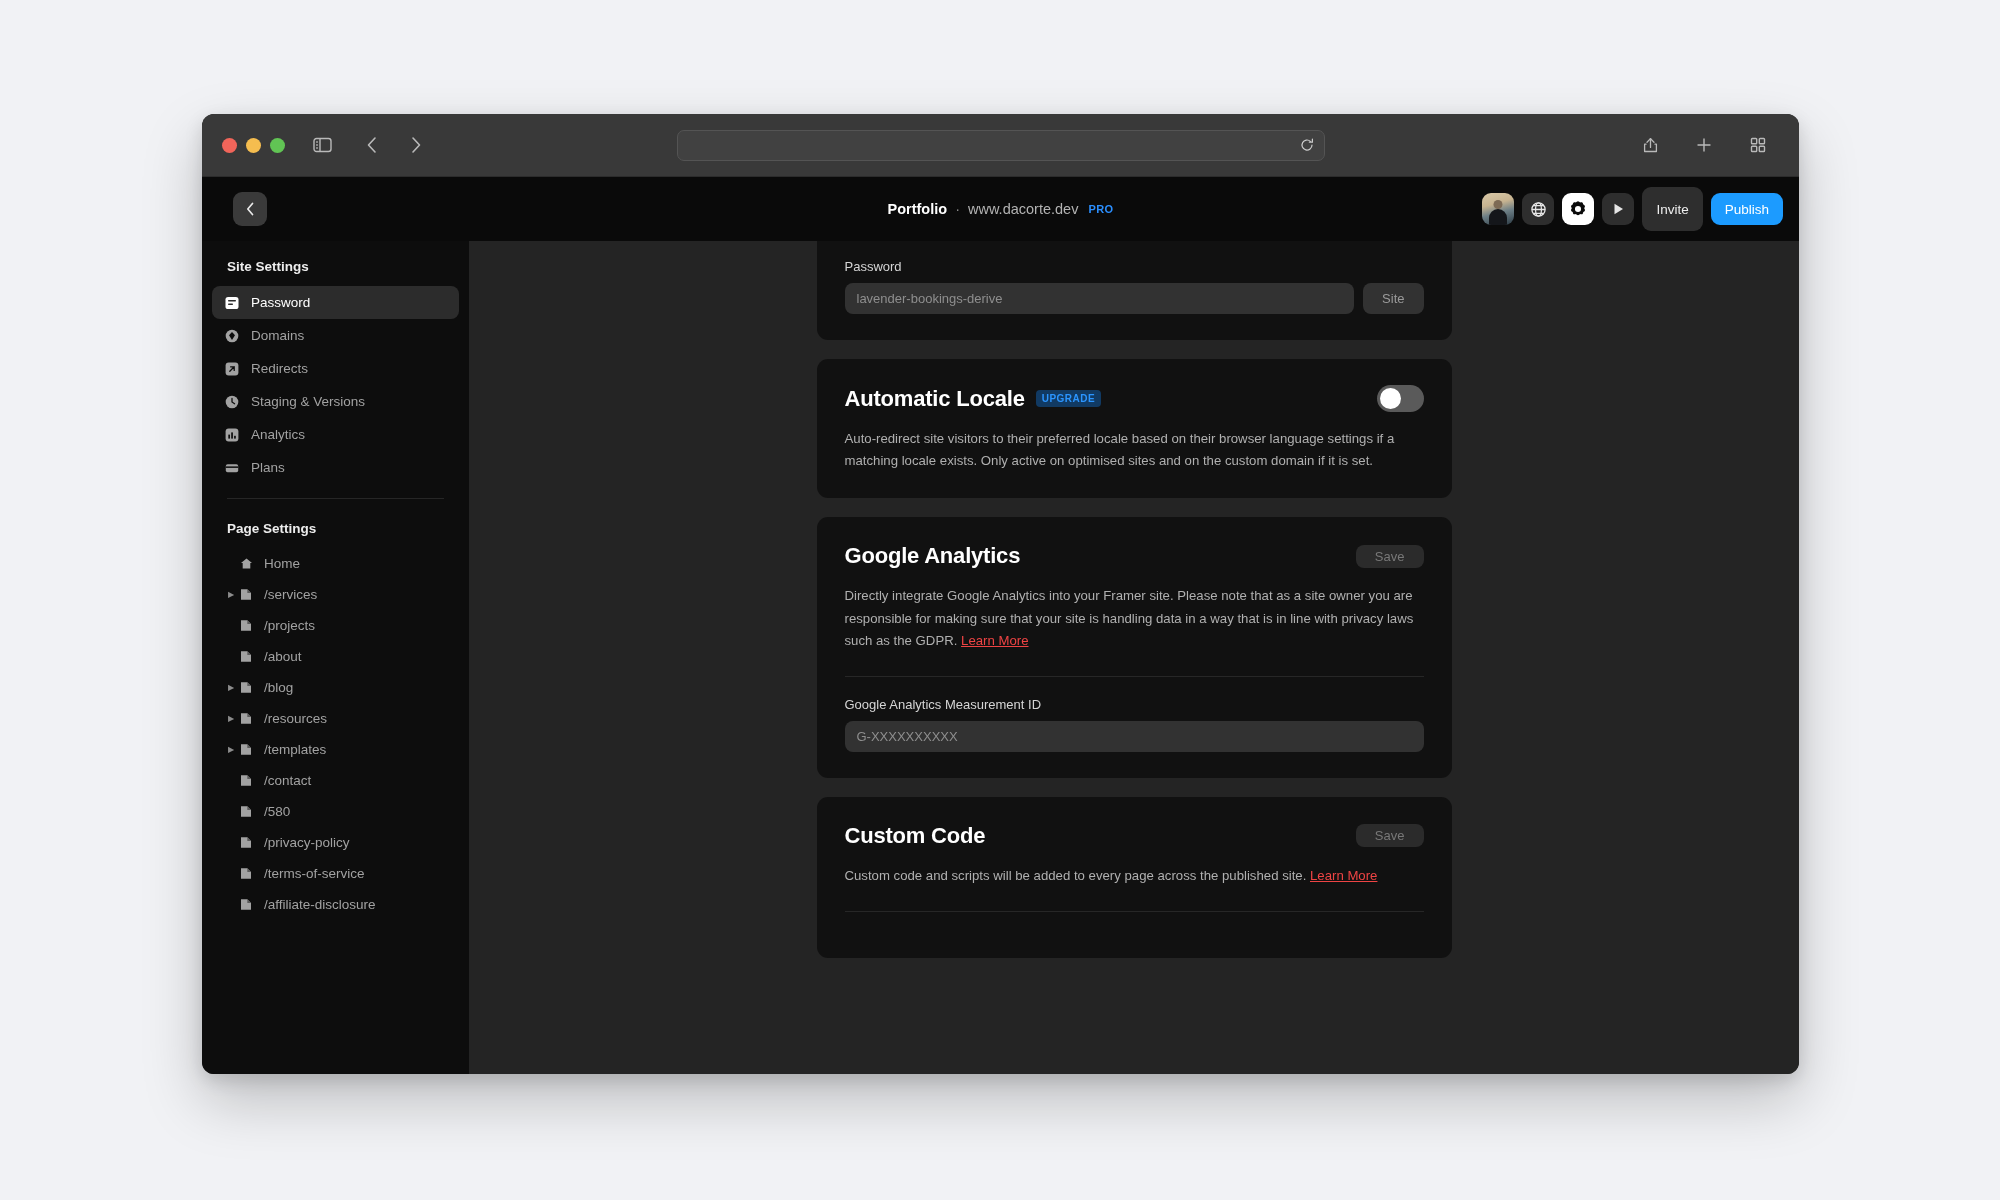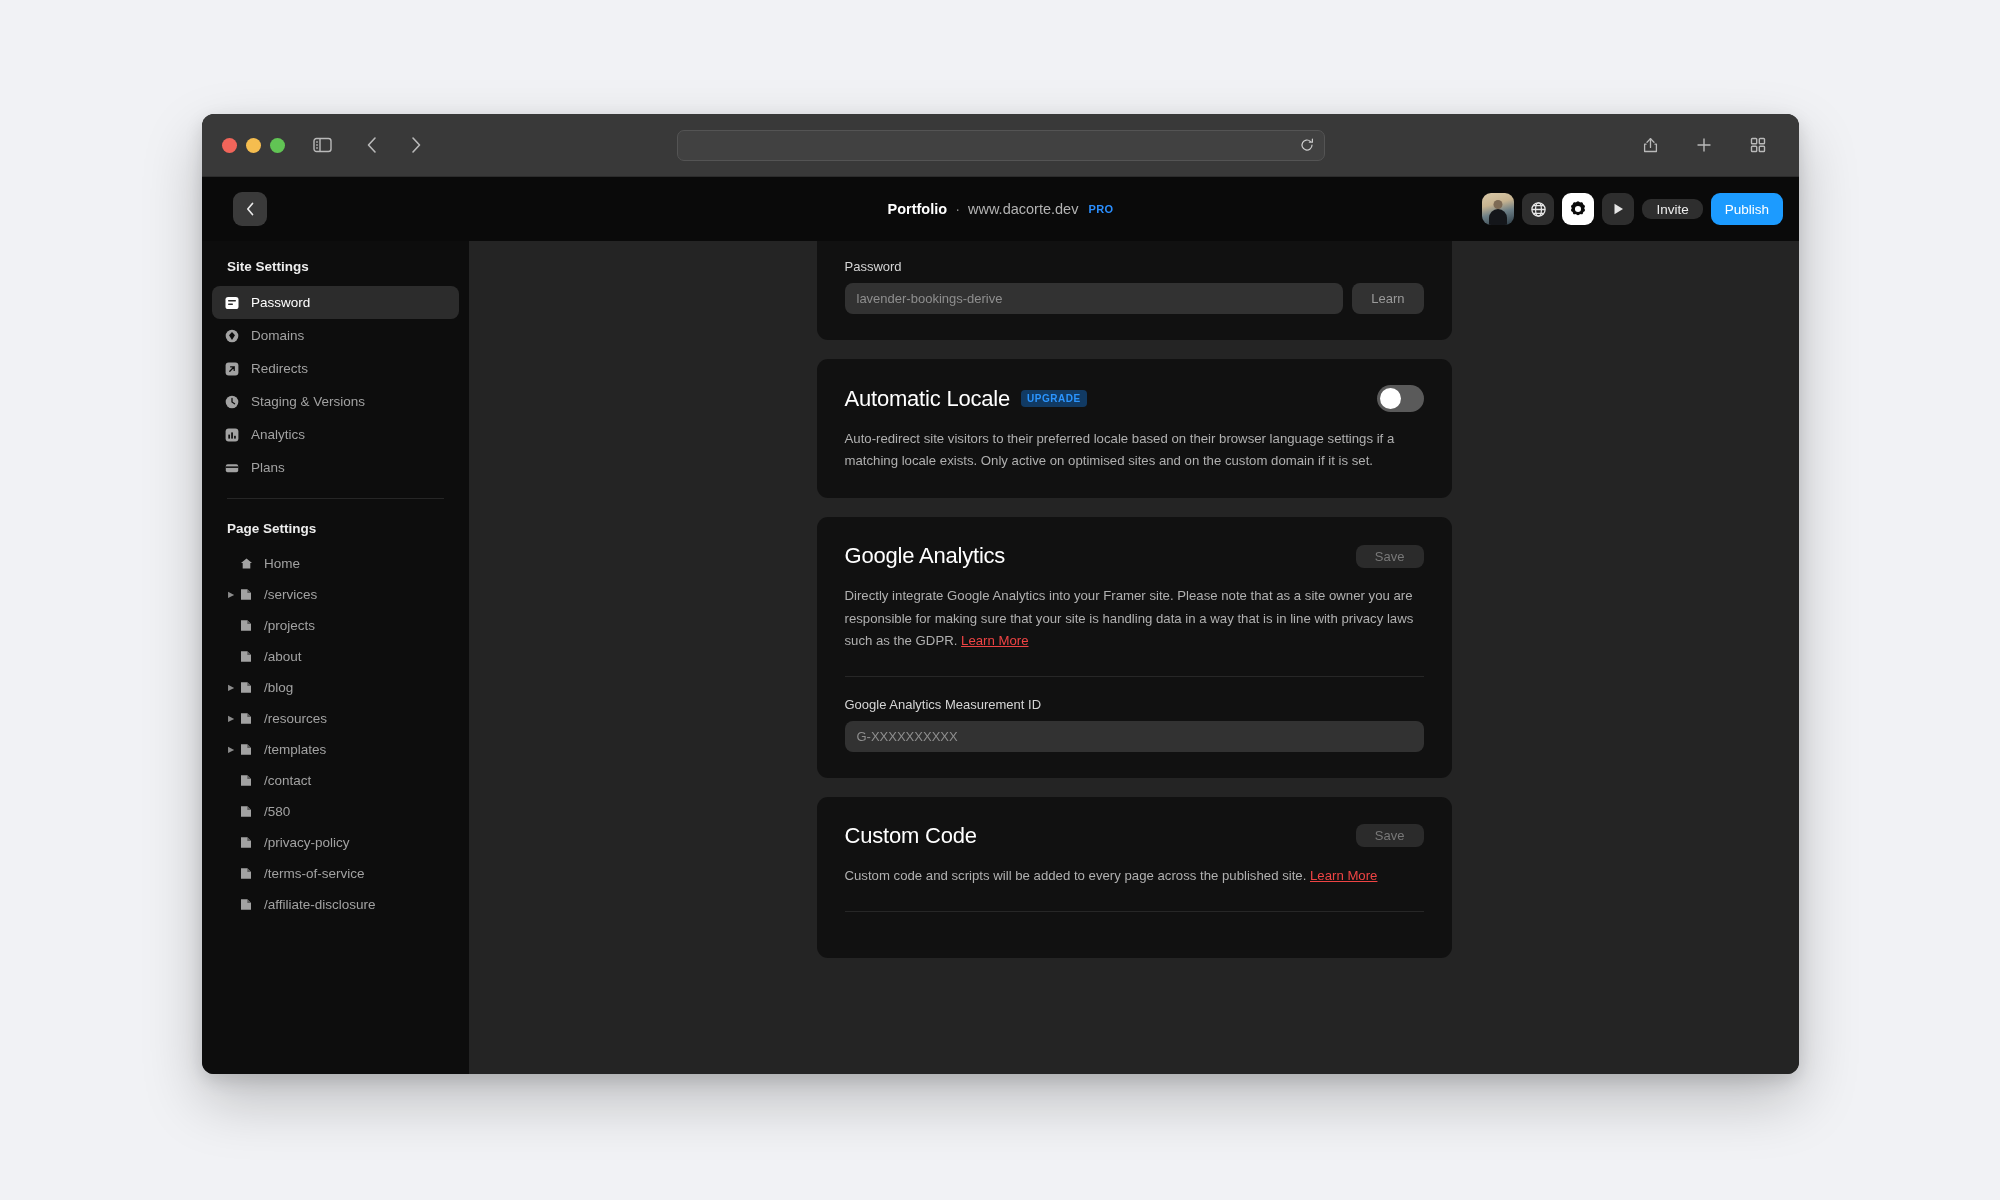--- a/index.html
+++ b/index.html
@@ -121,21 +121,21 @@
     background: #7d6a55; z-index: 2;
   }
   .hbtn {
     width: 32px; height: 32px; border-radius: 9px;
     background: #2e2e2e;
     display: flex; align-items: center; justify-content: center;
     color: #e6e6e6;
   }
   .hbtn.white { background: #fff; color: #0a0a0a; }
   .invite-btn {
-    height: 20px; padding: 0 14px;
+    height: 44px; padding: 0 14px;
     border-radius: 9px; background: #2e2e2e;
     color: #ededed; font-size: 13.5px;
     display: flex; align-items: center;
   }
   .publish-btn {
     height: 32px; padding: 0 14px;
     border-radius: 9px; background: #1c9bff;
     color: #fff; font-size: 13.5px; font-weight: 500;
     display: flex; align-items: center;
   }
@@ -208,21 +208,21 @@
     height: 31px; padding: 0 19px;
     background: #323232; border-radius: 8px;
     color: #9a9a9a; font-size: 13px;
     display: flex; align-items: center; justify-content: center;
   }
   .card-head {
     display: flex; align-items: center; justify-content: space-between;
     margin-bottom: 16px;
   }
   .card-title-wrap { display: flex; align-items: center; gap: 11px; }
-  .card-title { color: #fff; font-size: 22px; font-weight: normal; letter-spacing: -0.2px; }
+  .card-title { color: #fff; font-size: 22px; font-weight: bold; letter-spacing: -0.2px; }
   .upgrade-badge {
     background: #113a63; color: #2b95ff;
     font-size: 10px; font-weight: bold; letter-spacing: 0.5px;
     padding: 3px 6px; border-radius: 4px;
   }
   .toggle {
     width: 47px; height: 27px; border-radius: 14px;
     background: #5a5a5a; position: relative;
   }
   .toggle .knob {
@@ -559,21 +559,21 @@
         </div>
       </div>
 
       <div class="main">
         <div class="content-col">
 
           <div class="card first">
             <div class="field-label">Password</div>
             <div class="input-row">
               <div class="text-input">lavender-bookings-derive</div>
-              <div class="ghost-btn">Learn</div>
+              <div class="ghost-btn">Site</div>
             </div>
           </div>
 
           <div class="card">
             <div class="card-head">
               <div class="card-title-wrap">
                 <span class="card-title">Automatic Locale</span>
                 <span class="upgrade-badge">UPGRADE</span>
               </div>
               <div class="toggle">

